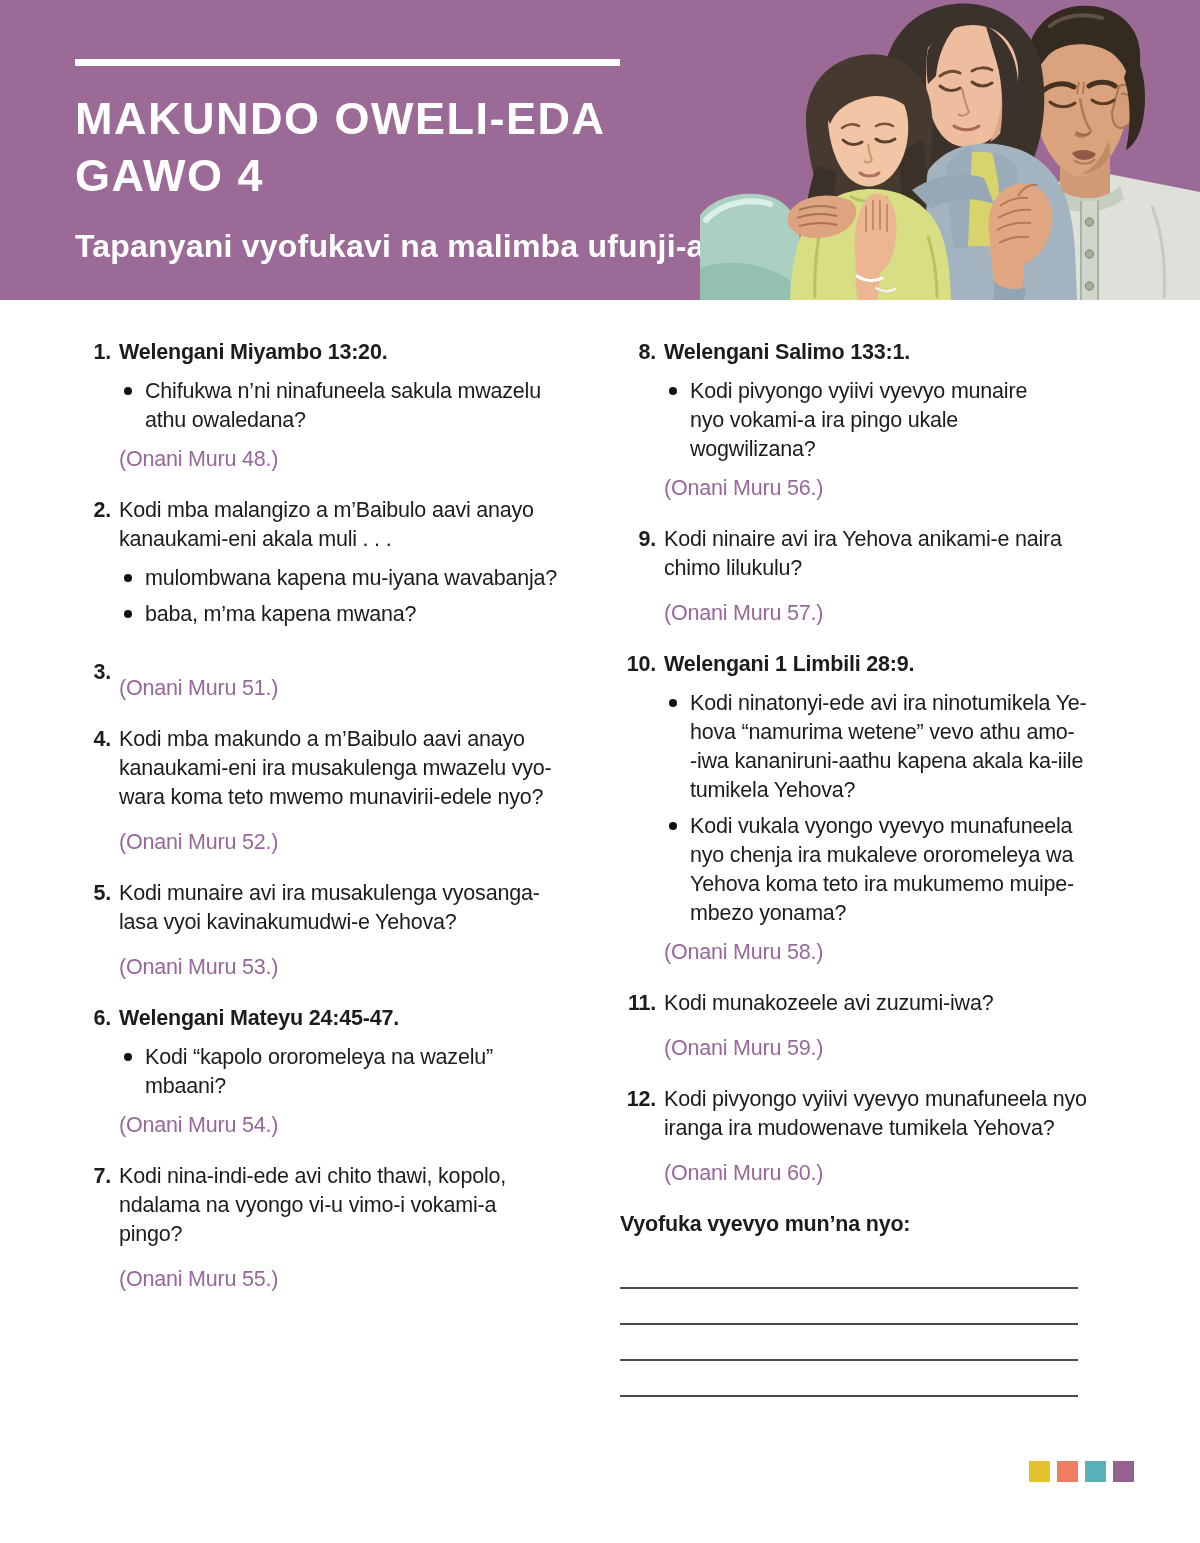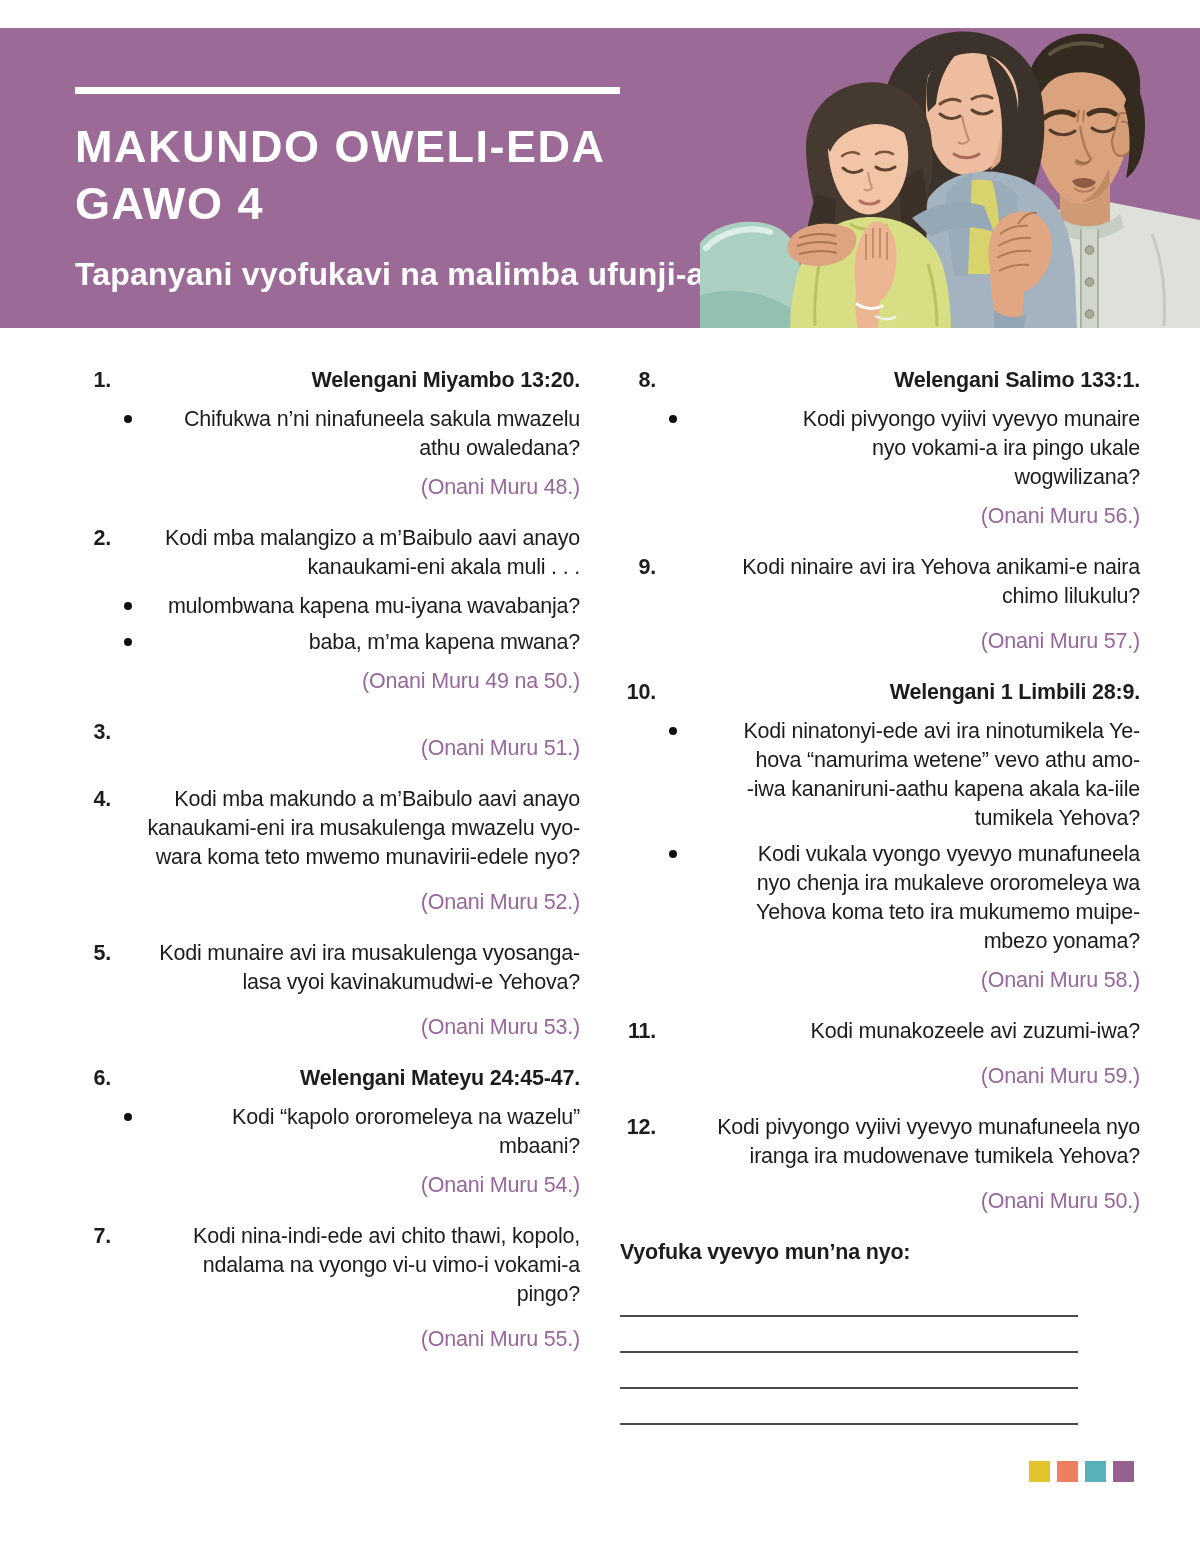--- a/index.html
+++ b/index.html
@@ -11,21 +11,20 @@
     font-family:"Liberation Sans", sans-serif;
     color:var(--body-color,#1c1c1c);
     overflow:hidden;
   }
   
   .band{
     position:relative;
     width:100%;height:300px;
     background:var(--band-color,#9c6a97);
     overflow:hidden;
-    margin-top:28px;
   }
   .band .rule{
     position:absolute;left:75px;top:59px;
     width:545px;height:7px;background:#ffffff;
   }
   .band h1{
     position:absolute;left:75px;top:90px;margin:0;
     font-size:45px;line-height:57px;font-weight:700;
     letter-spacing:1.5px;color:#ffffff;
     white-space:pre-line;
@@ -40,21 +39,21 @@
   .content{
     display:flex;
     padding:38px 0 0 75px;
     font-size:21.5px;line-height:29px;letter-spacing:-0.2px;
   }
   .col{flex:none;}
   .col.left{width:505px;margin-right:40px;}
   .col.right{width:520px;}
   .q-item{display:flex;margin-bottom:22px;}
   .q-num{flex:none;width:36px;text-align:right;padding-right:8px;font-weight:700;}
-  .q-body{flex:1;min-width:0;text-align:right;}
+  .q-body{flex:1;min-width:0;}
   .q-text{white-space:pre;}
   .q-text.bold{font-weight:700;}
   .q-bullets{list-style:none;margin:10px 0 0 0;padding:0;}
   .q-bullets li{position:relative;padding-left:26px;margin-bottom:7px;}
   .dot{
     position:absolute;left:5px;top:10px;
     width:8px;height:8px;border-radius:50%;background:#111111;
   }
   .b-text{white-space:pre;display:block;}
   .q-ref{
@@ -195,21 +194,20 @@
             <ul class="q-bullets">
               <li>
                 <span class="dot"></span>
                 <span class="b-text">mulombwana kapena mu-iyana wavabanja?</span>
               </li>
               <li>
                 <span class="dot"></span>
                 <span class="b-text">baba, m’ma kapena mwana?</span>
               </li>
             </ul>
-            <div class="q-ref">(Onani Muru 49 na 50.)</div>
           </div>
         </div>
         <div class="q-item">
           <div class="q-num">3.</div>
           <div class="q-body">
             <div class="q-ref attached">(Onani Muru 51.)</div>
           </div>
         </div>
         <div class="q-item">
           <div class="q-num">4.</div>
@@ -305,21 +303,21 @@
           <div class="q-body">
             <div class="q-text">Kodi munakozeele avi zuzumi-iwa?</div>
             <div class="q-ref attached">(Onani Muru 59.)</div>
           </div>
         </div>
         <div class="q-item">
           <div class="q-num">12.</div>
           <div class="q-body">
             <div class="q-text">Kodi pivyongo vyiivi vyevyo munafuneela nyo
 iranga ira mudowenave tumikela Yehova?</div>
-            <div class="q-ref attached">(Onani Muru 50.)</div>
+            <div class="q-ref attached">(Onani Muru 60.)</div>
           </div>
         </div>
         <div class="notes-heading">Vyofuka vyevyo mun’na nyo:</div>
         <div class="write-lines">
           <div class="write-line"></div>
           <div class="write-line"></div>
           <div class="write-line"></div>
           <div class="write-line"></div>
         </div>
       </div>

